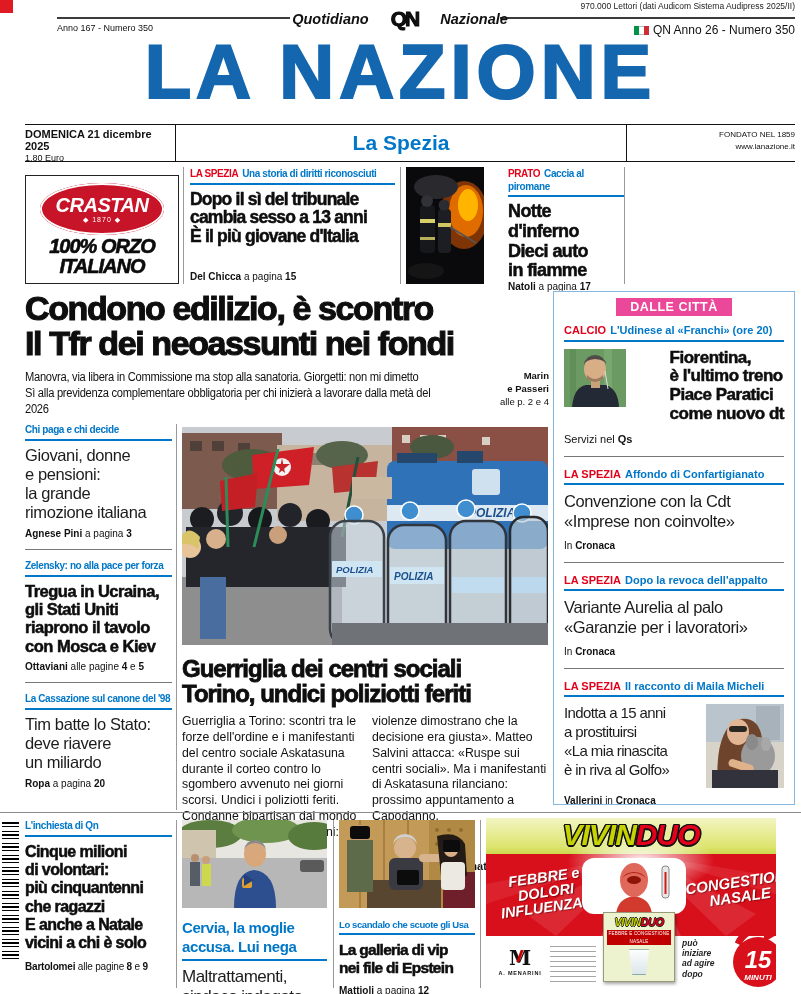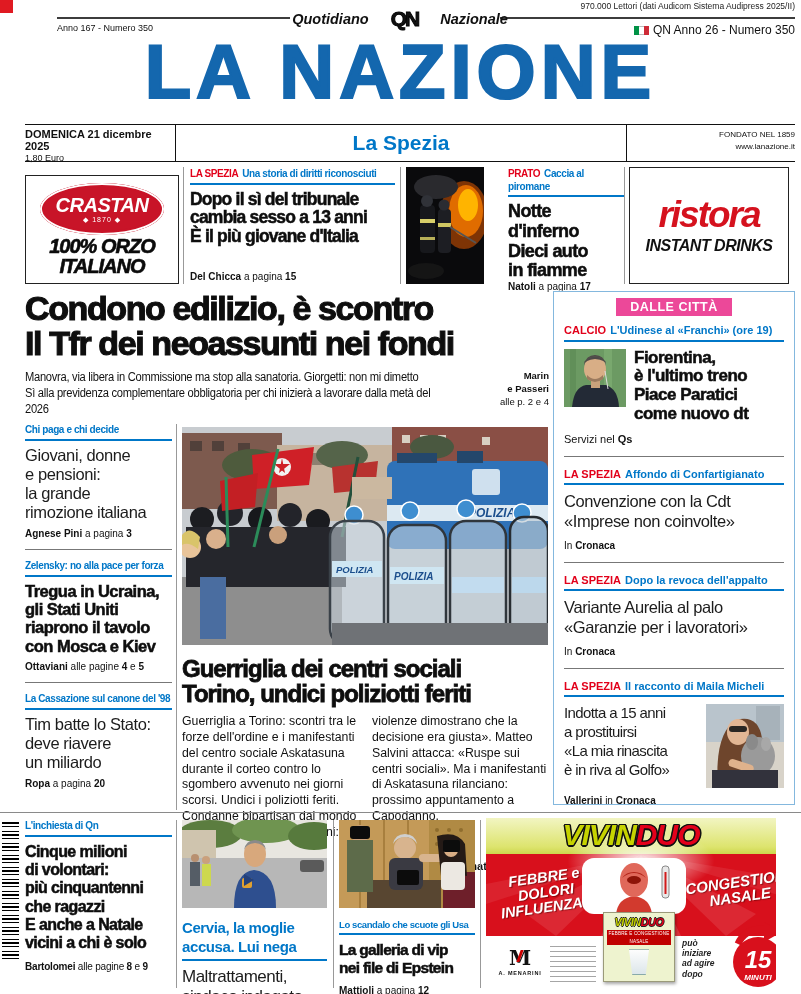--- a/index.html
+++ b/index.html
@@ -151,24 +151,20 @@
     <div class="cell" style="width:140px;padding:1px 0 0 24px;">
       <div class="kick sm">
         <span class="tag">PRATO</span><span class="kt">Caccia al piromane</span>
       </div>
       <div class="hl pre" style="font-size:18px;line-height:1.1;letter-spacing:-0.6px;margin-top:5px;">Notte d'inferno
 Dieci auto
 in fiamme</div>
       <div class="byl"><b>Natoli</b><span> a pagina </span><b>17</b></div>
     </div>
     <div class="fsep"></div>
-    <div class="adframe" style="width:160px;margin-left:4px;display:flex;flex-direction:column;align-items:center;justify-content:center;gap:4px;">
-      <div class="ristora-brand">ristora</div>
-      <div class="ristora-tag">INSTANT DRINKS</div>
-    </div>
   </div>
 
   <div class="abs" style="left:25px;top:291px;width:524px;">
     <div class="hl pre" style="font-size:34px;line-height:1.03;letter-spacing:-1.4px;-webkit-text-stroke:1.1px #0e0e0e;">Condono edilizio, è scontro
 Il Tfr dei neoassunti nei fondi</div>
     <div style="display:flex;margin-top:9px;">
       <div class="pre" style="width:452px;font-size:12px;line-height:1.32;letter-spacing:-0.3px;transform:scaleX(0.93);transform-origin:left top;">Manovra, via libera in Commissione ma stop alla sanatoria. Giorgetti: non mi dimetto
 Sì alla previdenza complementare obbligatoria per chi inizierà a lavorare dalla metà del 2026</div>
       <div style="width:72px;text-align:right;font-size:9.5px;line-height:1.35;">
         <div class="b pre">Marin
@@ -284,22 +280,22 @@
       <div style="width:176px;font-size:12.3px;line-height:1.28;">Guerriglia a Torino: scontri tra le forze dell'ordine e i manifestanti del centro sociale Askatasuna durante il corteo contro lo sgombero avvenuto nei giorni scorsi. Undici i poliziotti feriti. Condanne bipartisan dal mondo politico. Il vicepremier Tajani: «Le</div>
       <div style="width:176px;font-size:12.3px;line-height:1.28;">violenze dimostrano che la decisione era giusta». Matteo Salvini attacca: «Ruspe sui centri sociali». Ma i manifestanti di Askatasuna rilanciano: prossimo appuntamento a Capodanno.</div>
     </div>
     <div class="byl" style="text-align:right;margin-top:4px;font-size:11px;"><b>D'Amato</b><span> a pagina </span><b>6</b></div>
   </div>
 
   <div class="abs rbox" style="left:553px;top:291px;width:242px;height:514px;">
     <div class="rlabel">DALLE CITTÀ</div>
 
     <div style="margin-top:8px;">
-      <div class="kick"><span class="tag">CALCIO</span><span class="kt">L'Udinese al «Franchi» (ore 19)</span></div>
-      <div style="display:flex;margin-top:7px;">
+      <div class="kick"><span class="tag">CALCIO</span><span class="kt">L'Udinese al «Franchi» (ore 20)</span></div>
+      <div style="display:flex;margin-top:7px;justify-content:space-between;">
         <svg width="62" height="58" viewBox="0 0 62 58">
           <rect width="62" height="58" fill="#6c9a63"></rect>
           <rect x="40" y="0" width="8" height="58" fill="#7fae74" opacity="0.7"></rect>
           <rect x="6" y="0" width="6" height="58" fill="#5d8a55" opacity="0.7"></rect>
           <path d="M8 58 Q10 38 22 36 L42 36 Q54 40 55 58 Z" fill="#232a36"></path>
           <rect x="27" y="30" width="9" height="9" fill="#c9a27c"></rect>
           <ellipse cx="31" cy="20" rx="11" ry="13" fill="#d8ae86"></ellipse>
           <path d="M20 16 Q22 6 31 6 Q40 6 42 16 Q42 11 31 10 Q21 11 20 16 Z" fill="#4e4a48"></path>
           <path d="M20 17 Q20 8 31 7 Q42 8 42 17 L42 13 Q38 8 31 8 Q24 8 20 13 Z" fill="#56514e"></path>
           <path d="M23 26 Q31 34 39 26 L39 30 Q31 36 23 30 Z" fill="#9b7a5e"></path>

